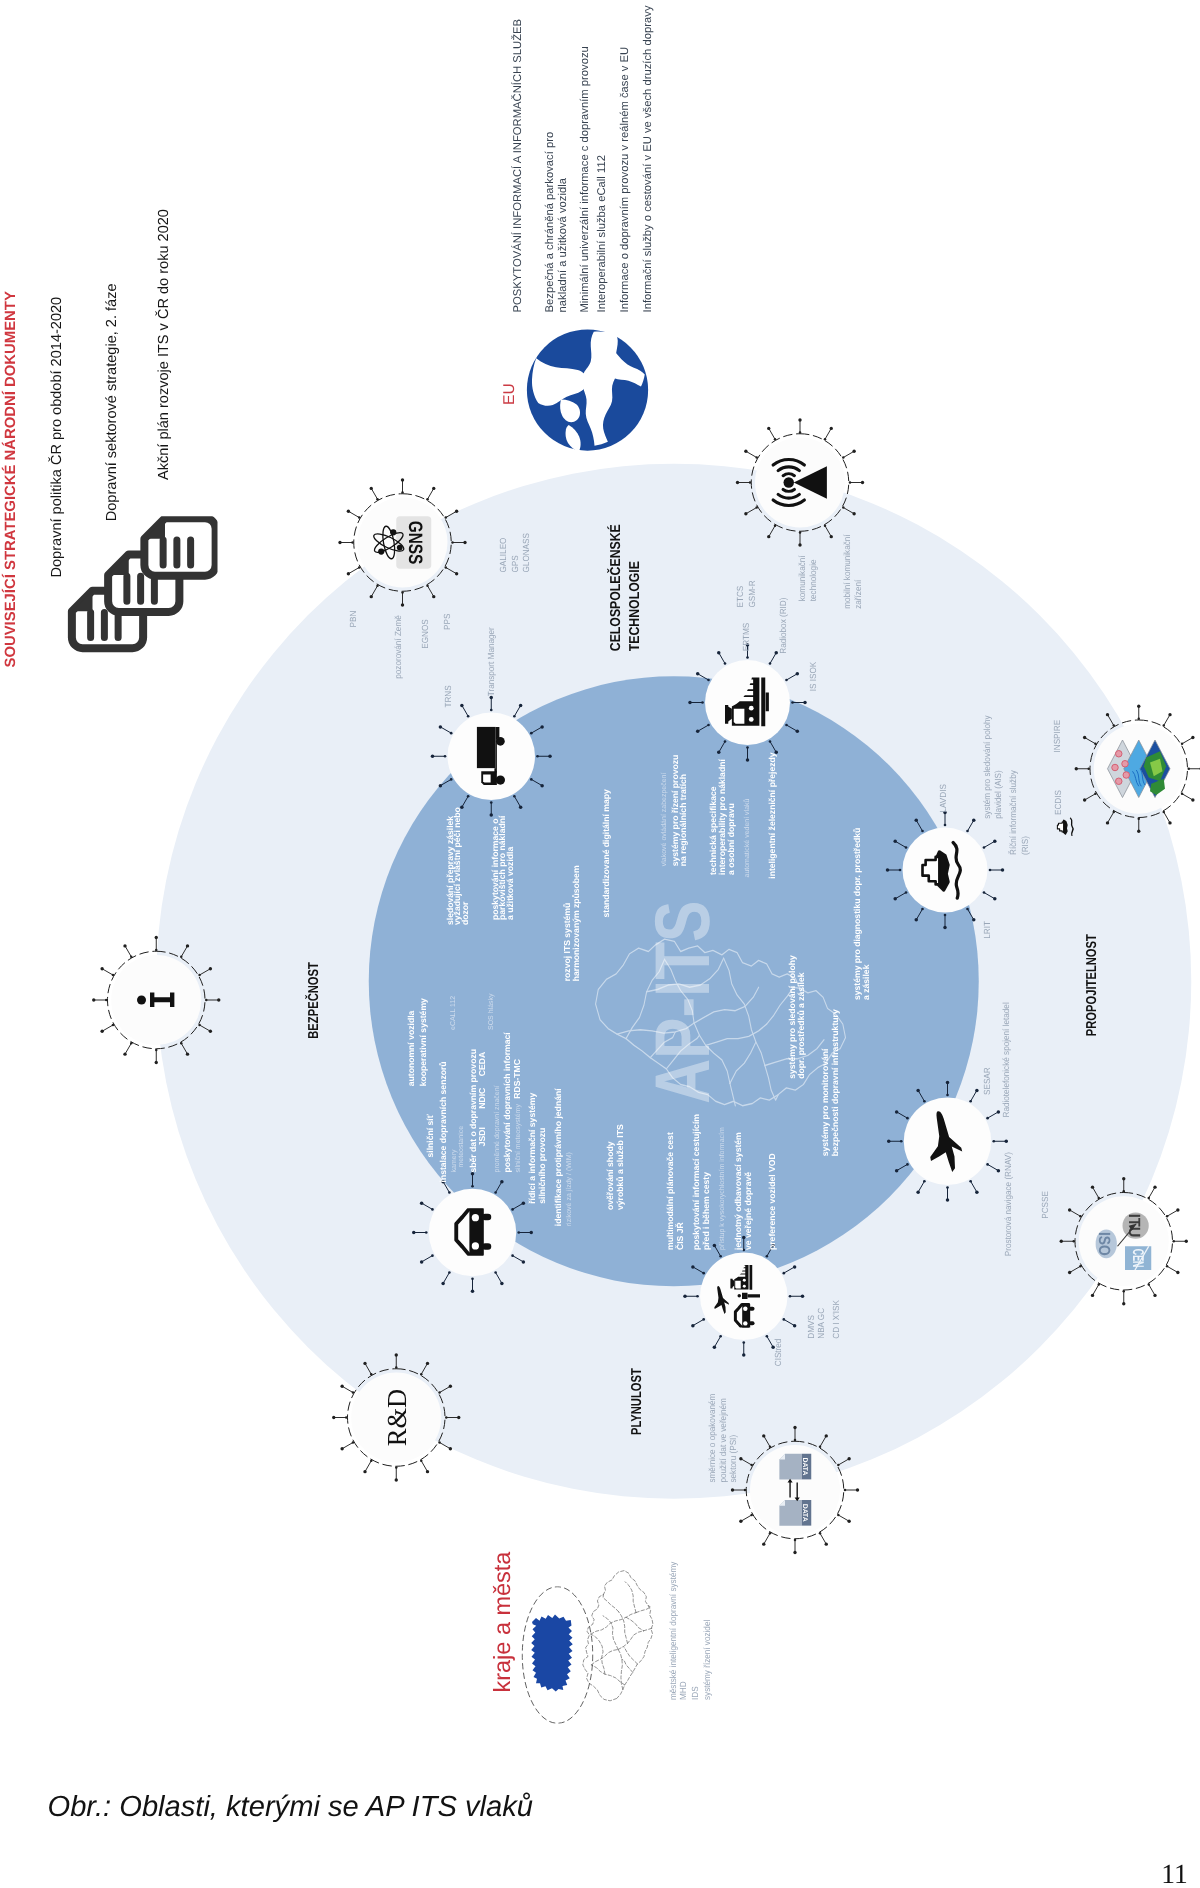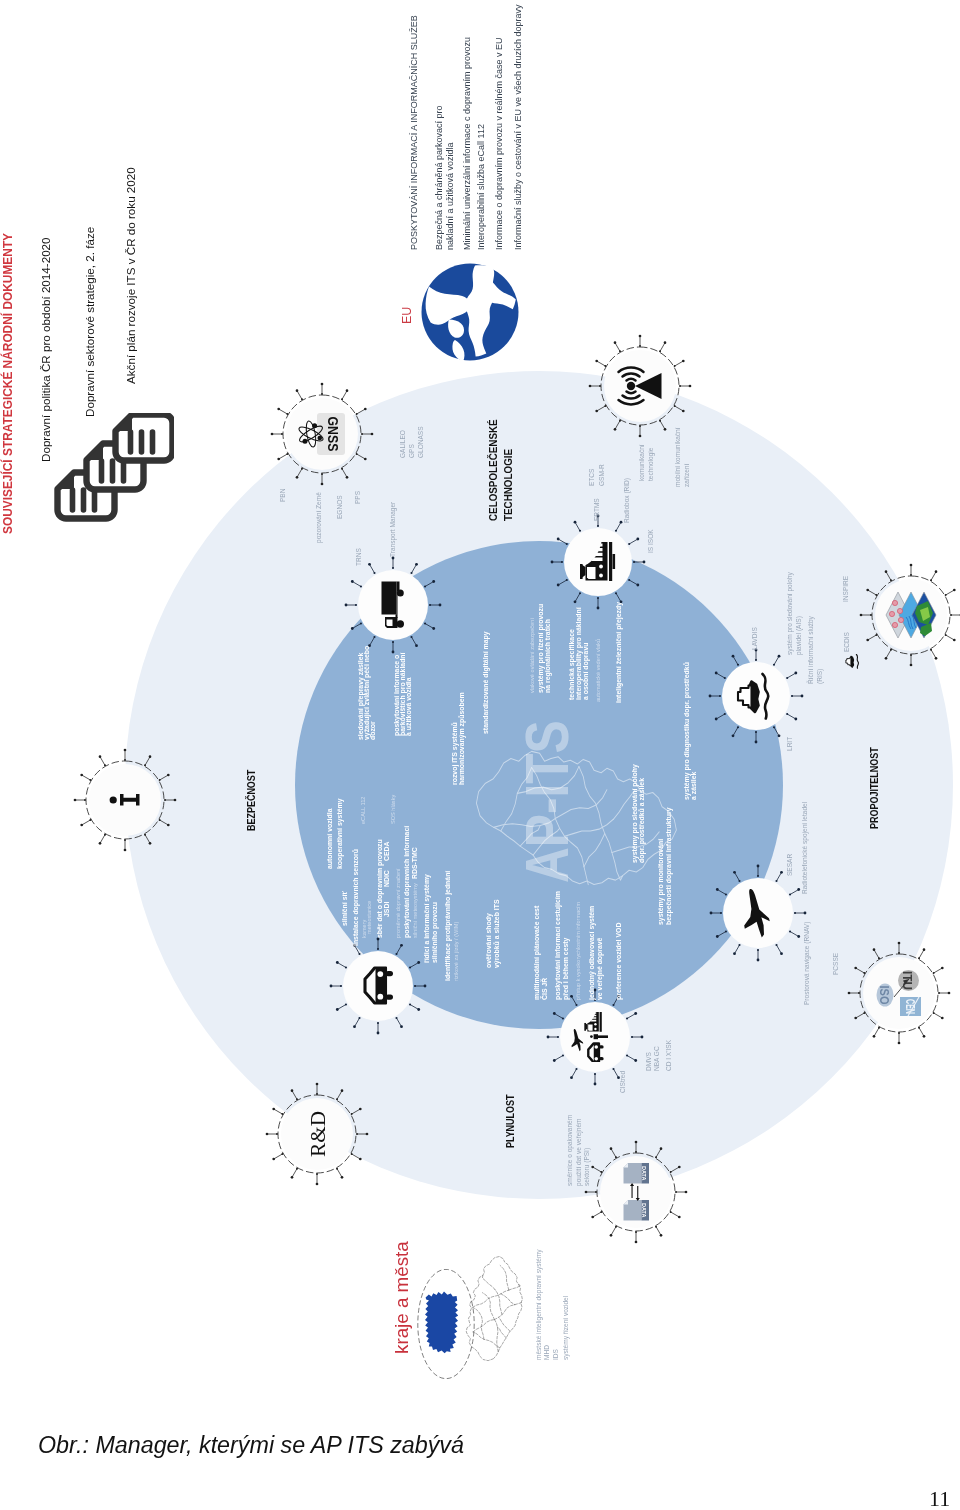--- a/index.html
+++ b/index.html
@@ -1059,15 +1059,15 @@
  </g>
 </svg>
   </div>
 
   <div class="a gl nw" style="left:150px;top:535px;">městské inteligentní dopravní systémy</div>
   <div class="a gl nw" style="left:150px;top:543px;">MHD</div>
   <div class="a gl nw" style="left:150px;top:552px;">IDS</div>
   <div class="a gl nw" style="left:150px;top:562px;">systémy řízení vozidel</div>
 </div>
 
-<div class="caption" style="left:38px;top:1432px;">Obr.: Manager, kterými se AP ITS zabývá</div>
+<div class="caption" style="left:38px;top:1432px;">Obr.: Oblasti, kterými se AP ITS vlaků</div>
 <div class="pageno" style="left:929px;top:1486px;">11</div>
 </div>
 
 </body></html>

